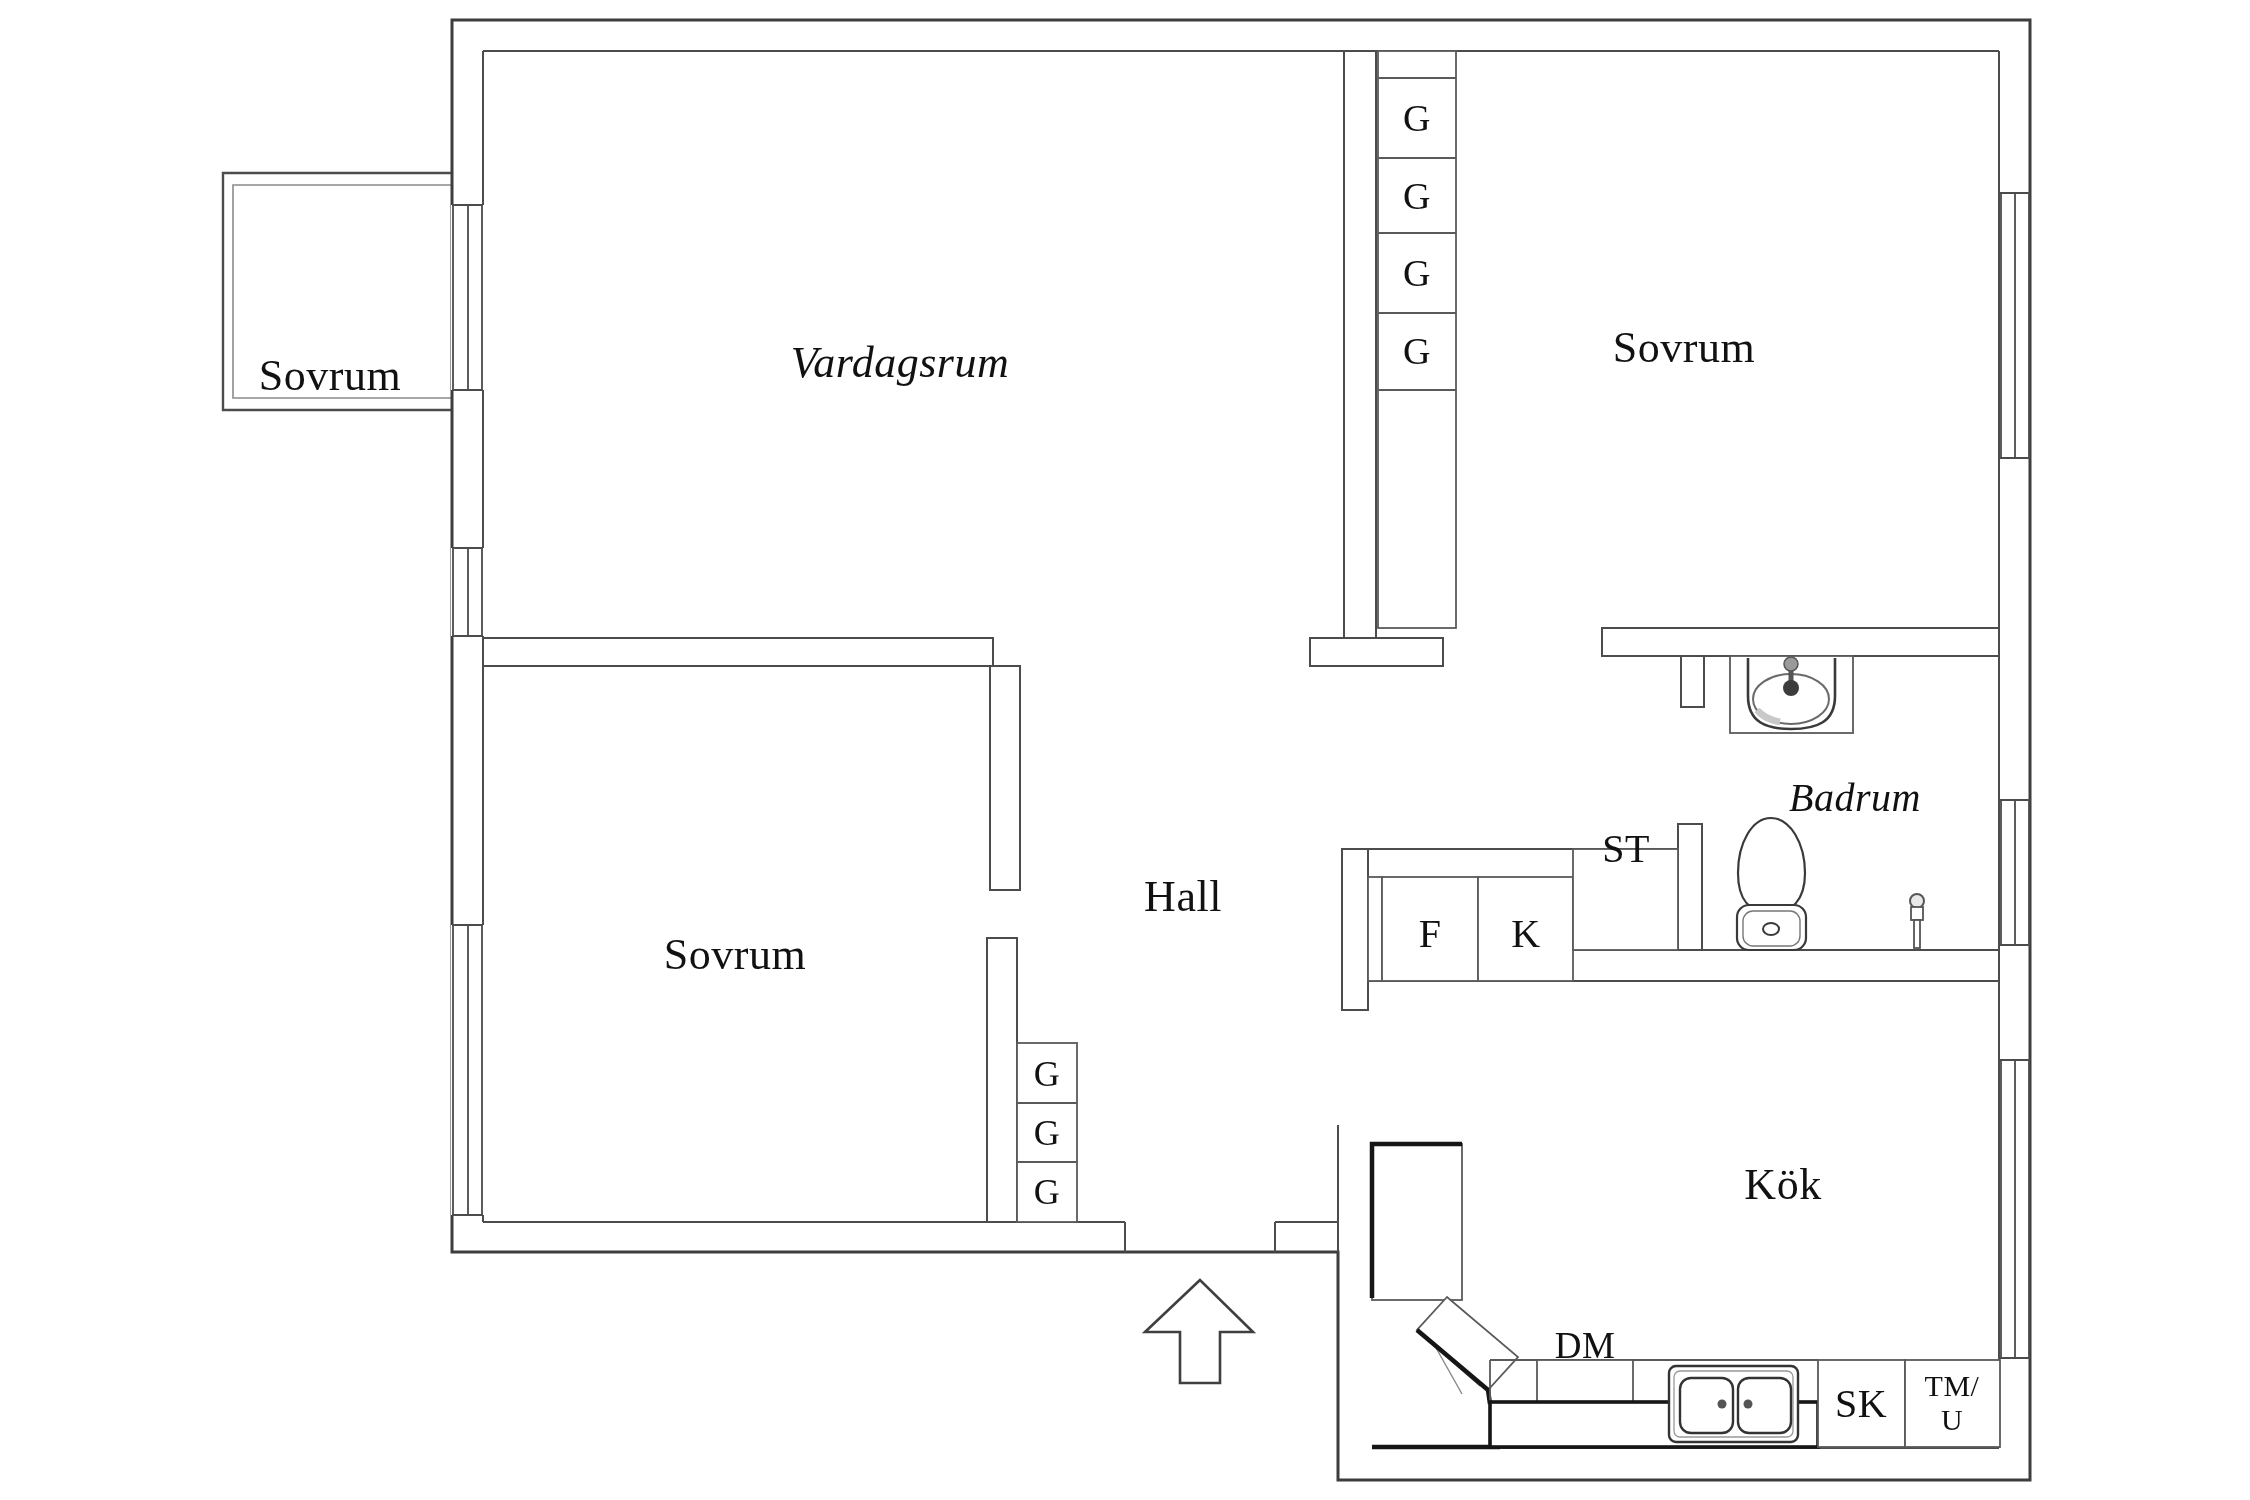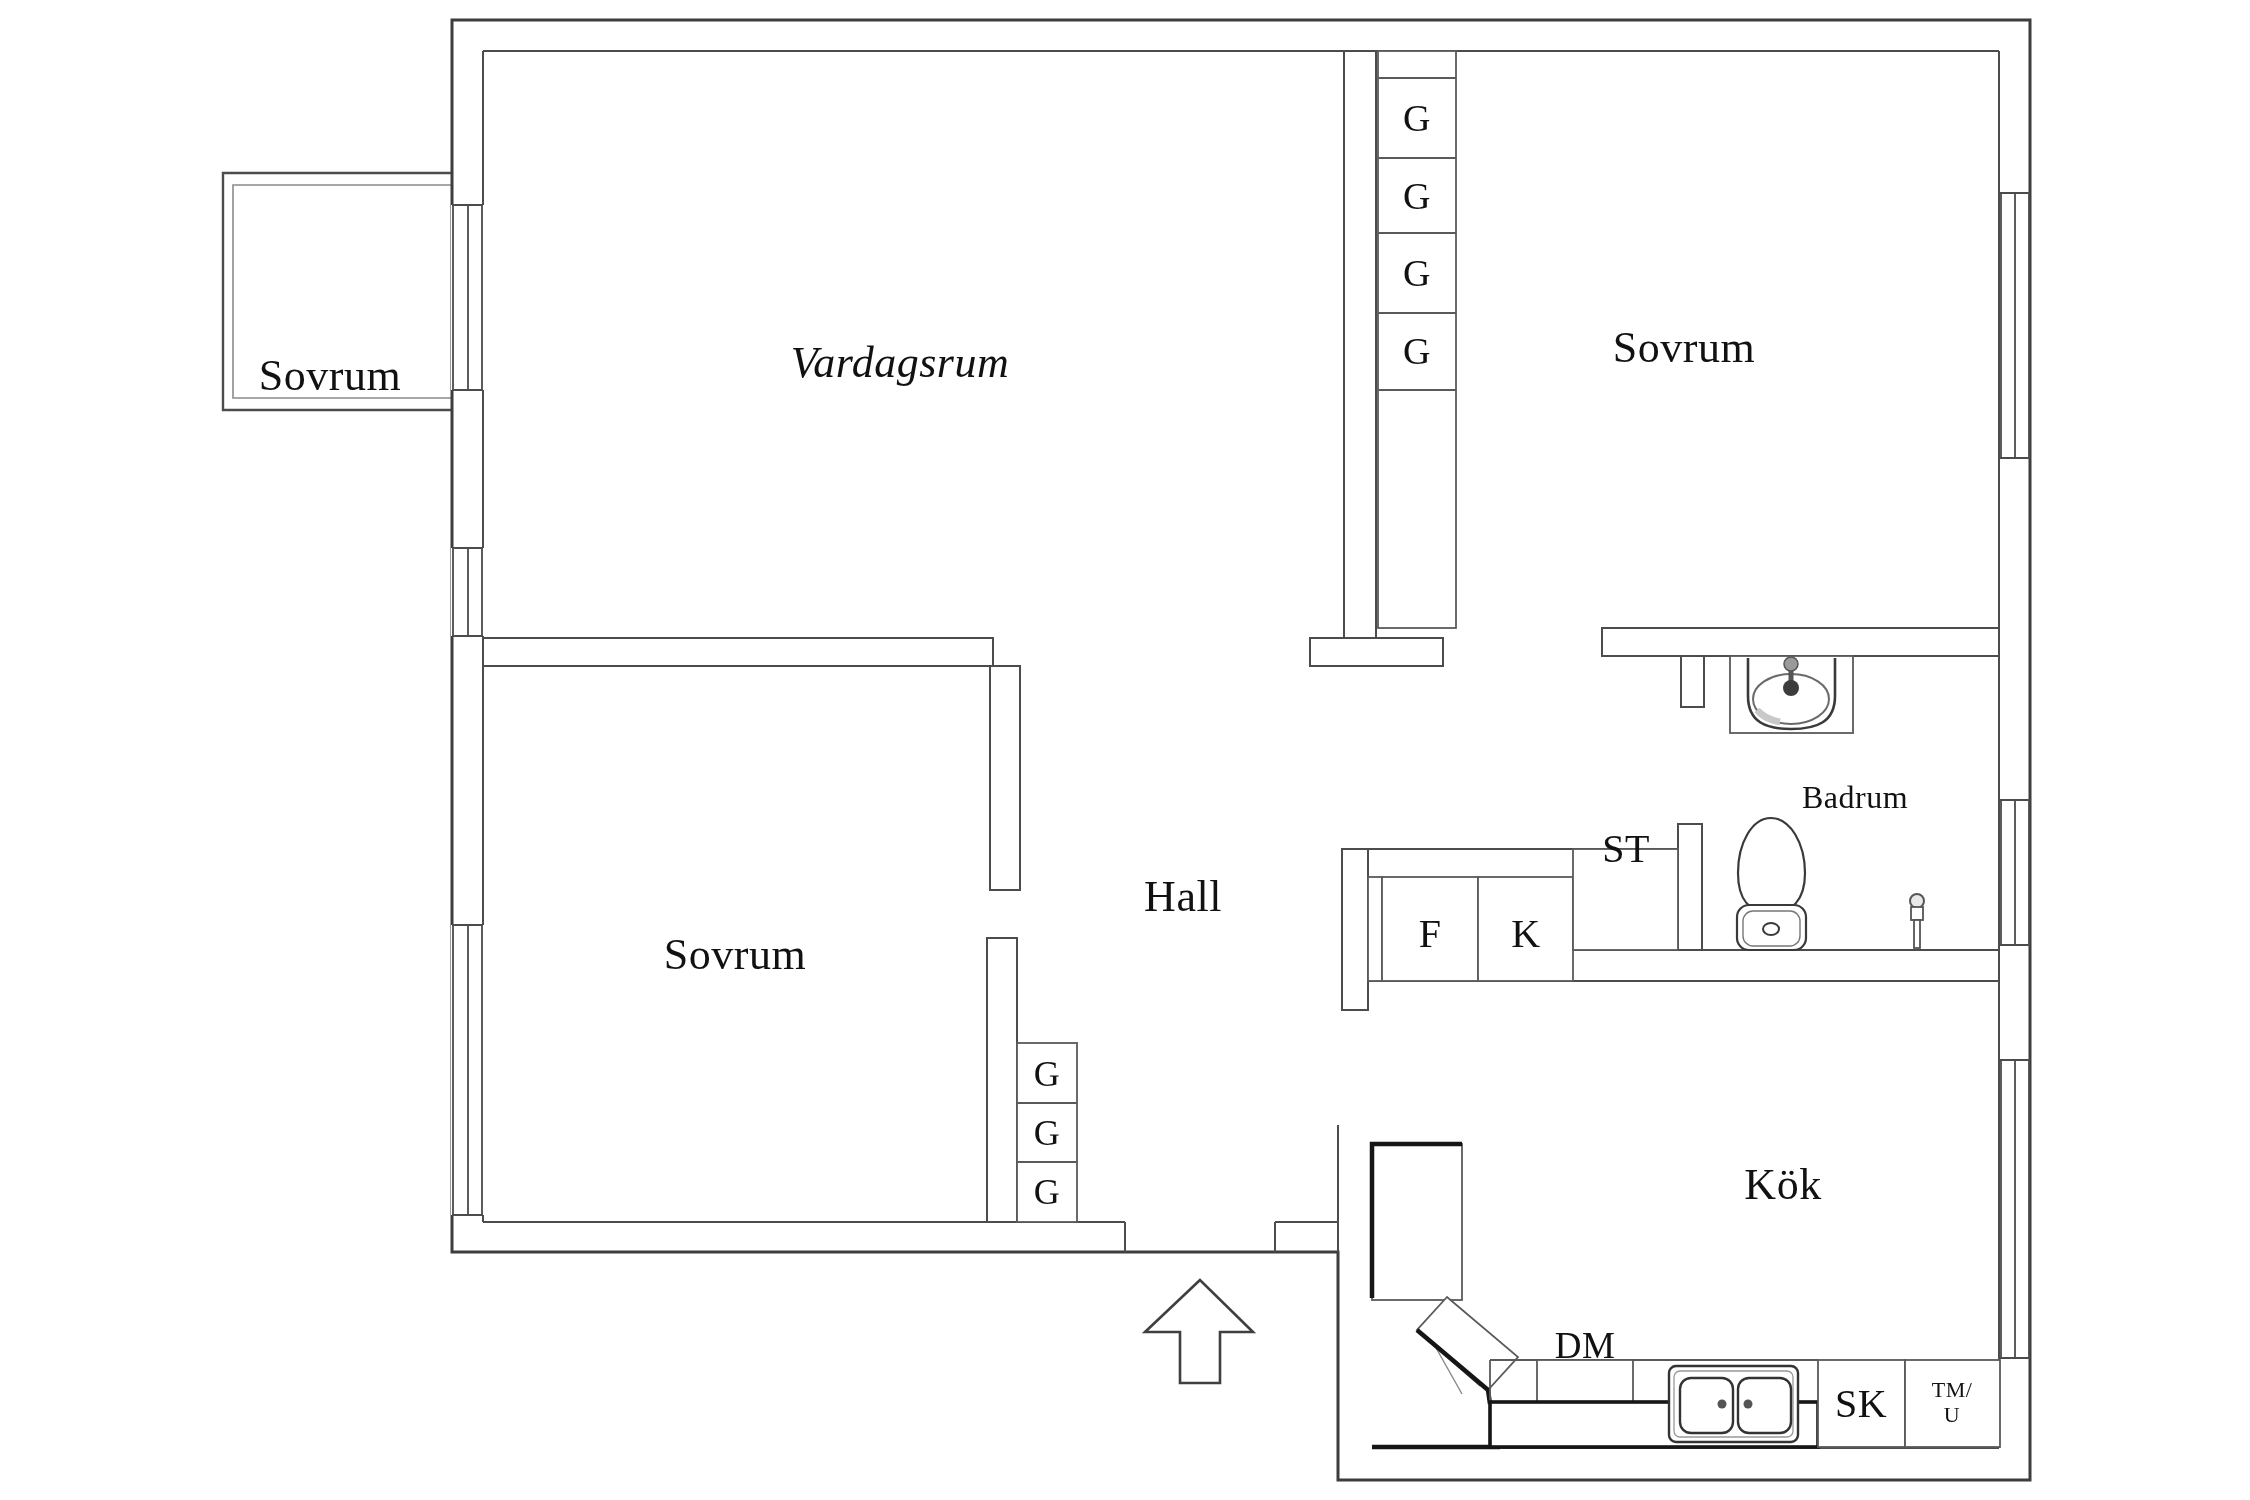--- a/index.html
+++ b/index.html
@@ -2,26 +2,26 @@
 <html><head>
 <meta charset="utf-8">
 <style>
   html,body{margin:0;padding:0;background:#ffffff;}
   body{width:2250px;height:1500px;position:relative;font-family:"Liberation Serif","DejaVu Serif",serif;}
   .plan{position:absolute;left:0;top:0;width:2250px;height:1500px;background:#fff;}
   .plan svg{position:absolute;left:0;top:0;}
   .lbl{position:absolute;transform:translate(-50%,-50%);color:#111;white-space:nowrap;
        letter-spacing:0.5px;text-align:center;line-height:1.12;}
   .room-lbl{font-size:44px;}
-  .badrum-lbl{font-size:32px;}
+  .badrum-lbl{font-size:40px;font-style:italic;}
   .unit-lbl{font-size:40px;}
   .g-lbl{font-size:38px;}
   .g-lbl-sm{font-size:36px;}
   .dm-lbl{font-size:37px;}
-  .tmu-lbl{font-size:22px;}
+  .tmu-lbl{font-size:30px;}
 </style>
 </head>
 <body>
 
 <div class="plan">
 
 <svg width="2250" height="1500" viewBox="0 0 2250 1500">
 
   <g>
     <path d="M452,173 H223 V410 H452" fill="none" stroke="#4c4c4c" stroke-width="2.4"></path>

